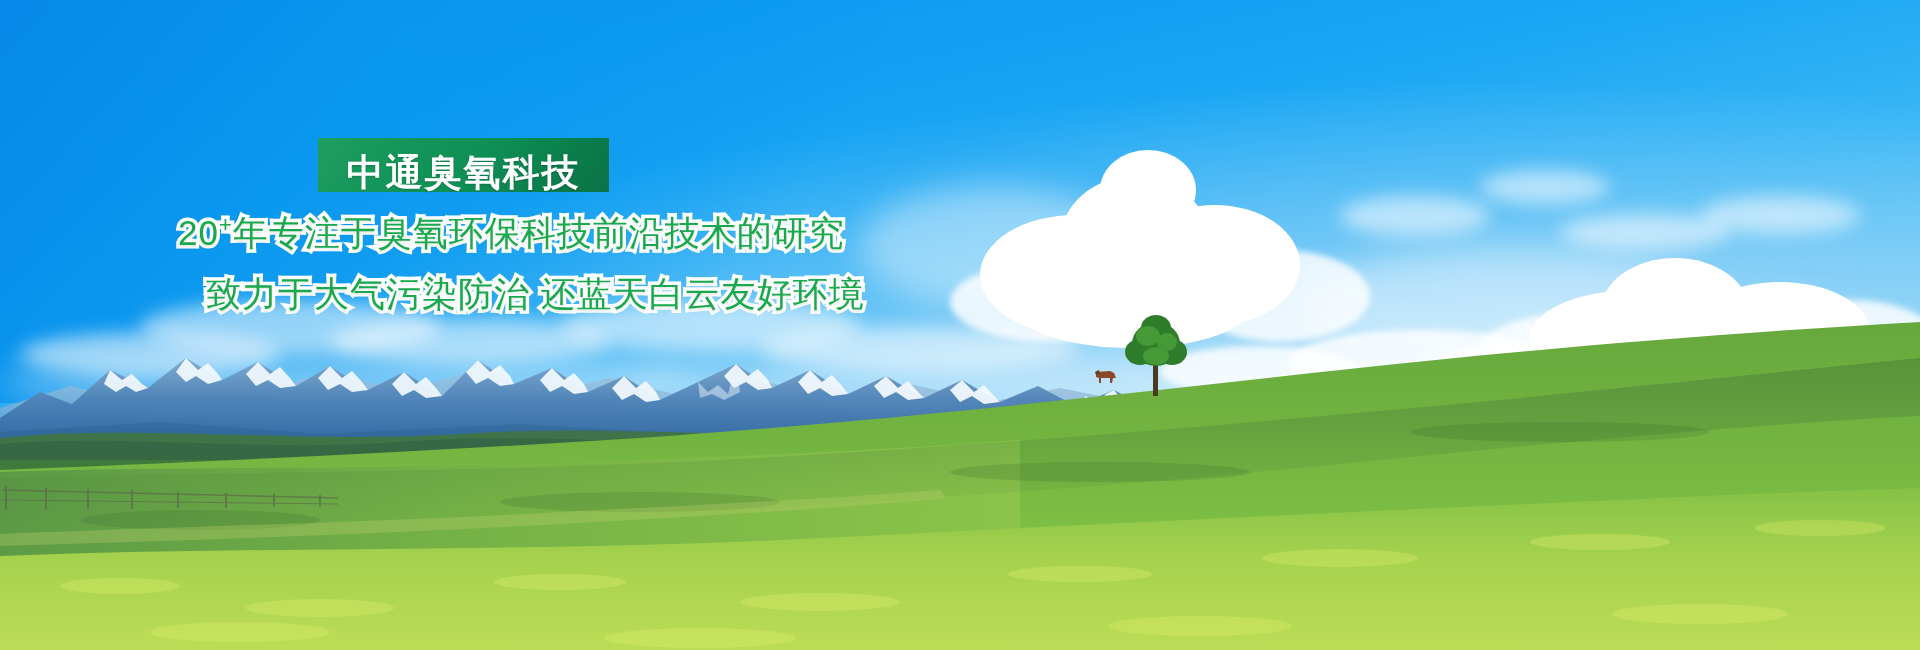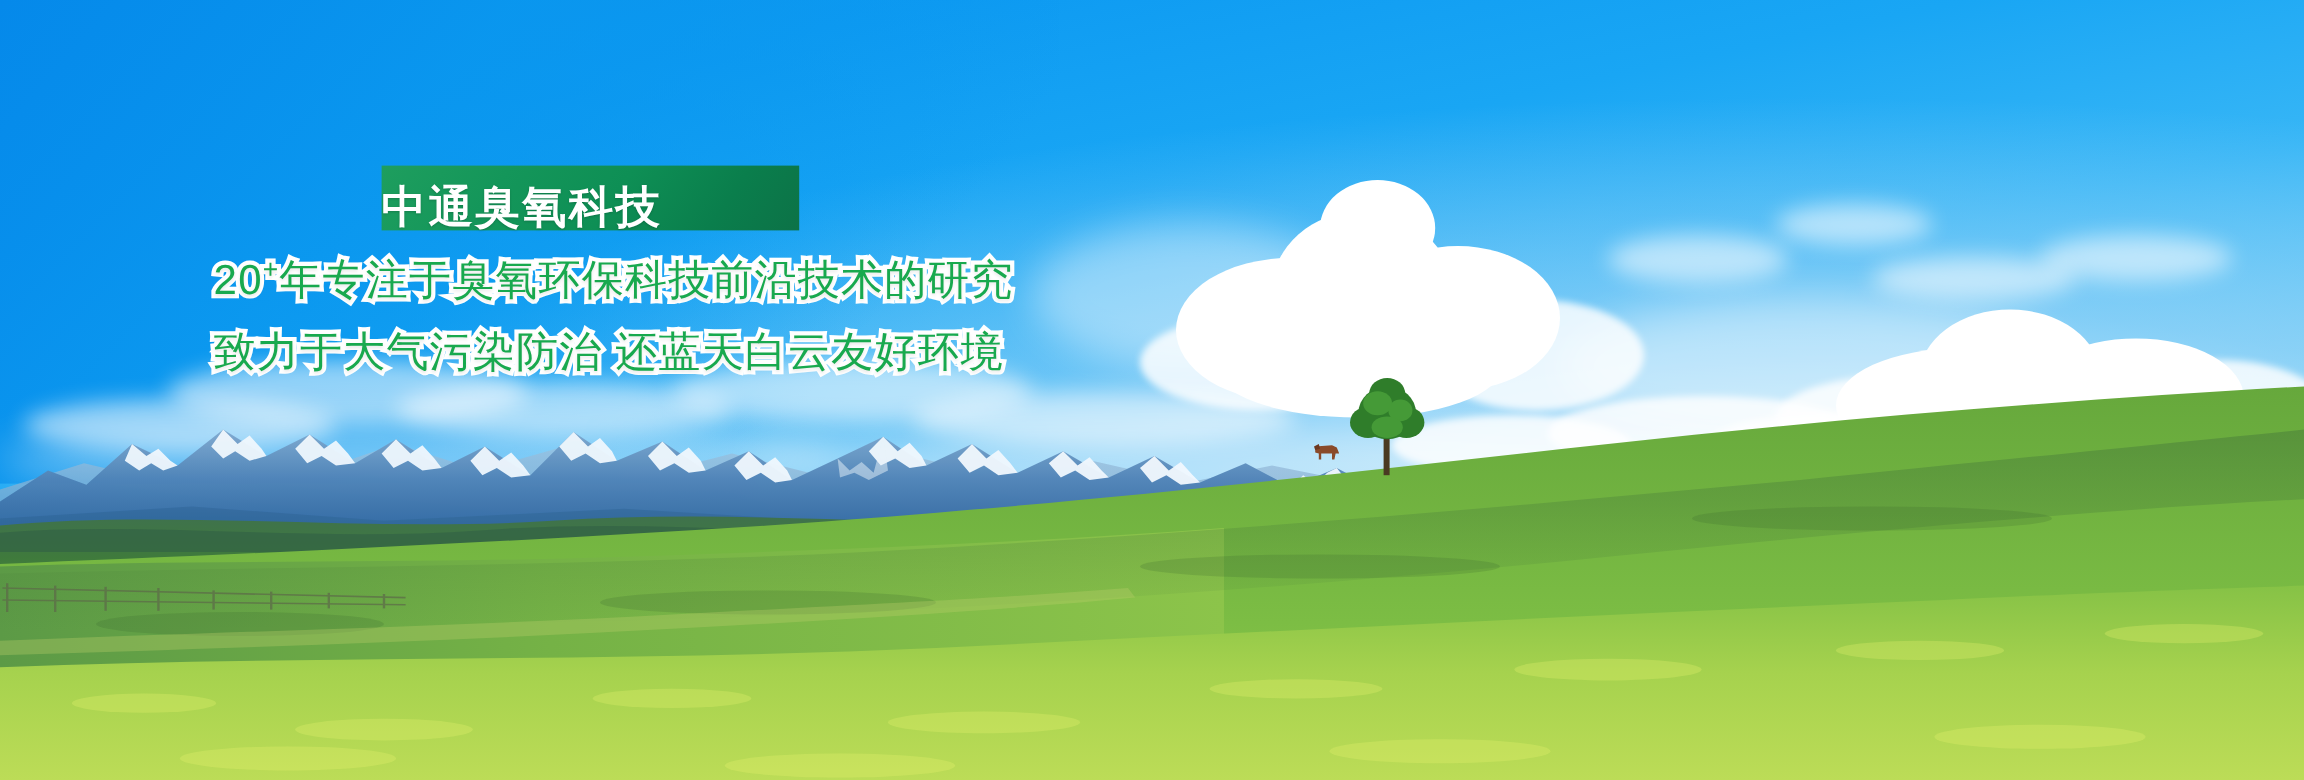--- a/index.html
+++ b/index.html
@@ -31,41 +31,41 @@
   .range{position:absolute;left:0;width:100%;}
   .mt-far{filter:blur(.6px);opacity:.95;}
 
   
   .meadow{position:absolute;left:0;bottom:0;width:100%;height:330px;}
 
   
   .copy{position:absolute;left:0;top:0;width:100%;height:100%;}
 
   .title-badge{
-    position:absolute;left:318px;top:138px;width:348px;height:54px;
+    position:absolute;left:318px;top:138px;width:291px;height:54px;
     background:linear-gradient(125deg,#1e9e5e 0%,#14965a 28%,#0e8f55 55%,#0a7e4c 80%,#0c7247 100%);
-    display:flex;align-items:center;justify-content:flex-start;
+    display:flex;align-items:center;justify-content:center;
   }
   .title-badge span{
     color:#ffffff;font-size:37px;font-weight:bold;letter-spacing:2px;
     line-height:1;white-space:nowrap;
     text-shadow:0 1px 2px rgba(0,0,0,.18);
     transform:translateY(7px);
   }
 
   .tagline{
     position:absolute;left:178px;white-space:nowrap;
     font-size:35px;font-weight:normal;letter-spacing:1px;line-height:1;
     color:#18a94e;
     -webkit-text-stroke:7px #ffffff;
     paint-order:stroke fill;
     text-shadow:0 2px 3px rgba(0,0,0,.10);
   }
   .tagline.l1{top:214px;}
-  .tagline.l2{top:276px;}
+  .tagline.l2{top:276px;margin-left:28px;}
   .tagline .sup{font-size:22px;vertical-align:super;}
 
   
   .tree{position:absolute;}
   .horse{position:absolute;}
   .fence{position:absolute;}
 </style>
 </head>
 <body>
 

